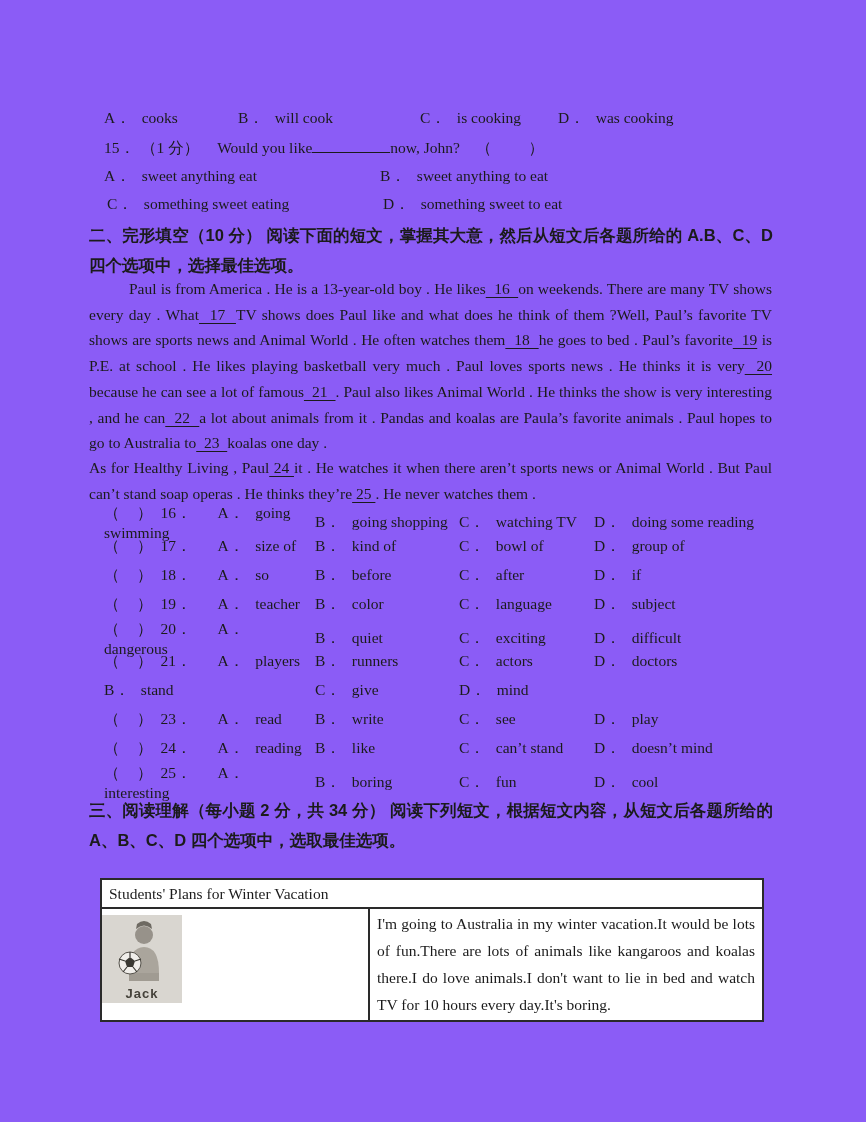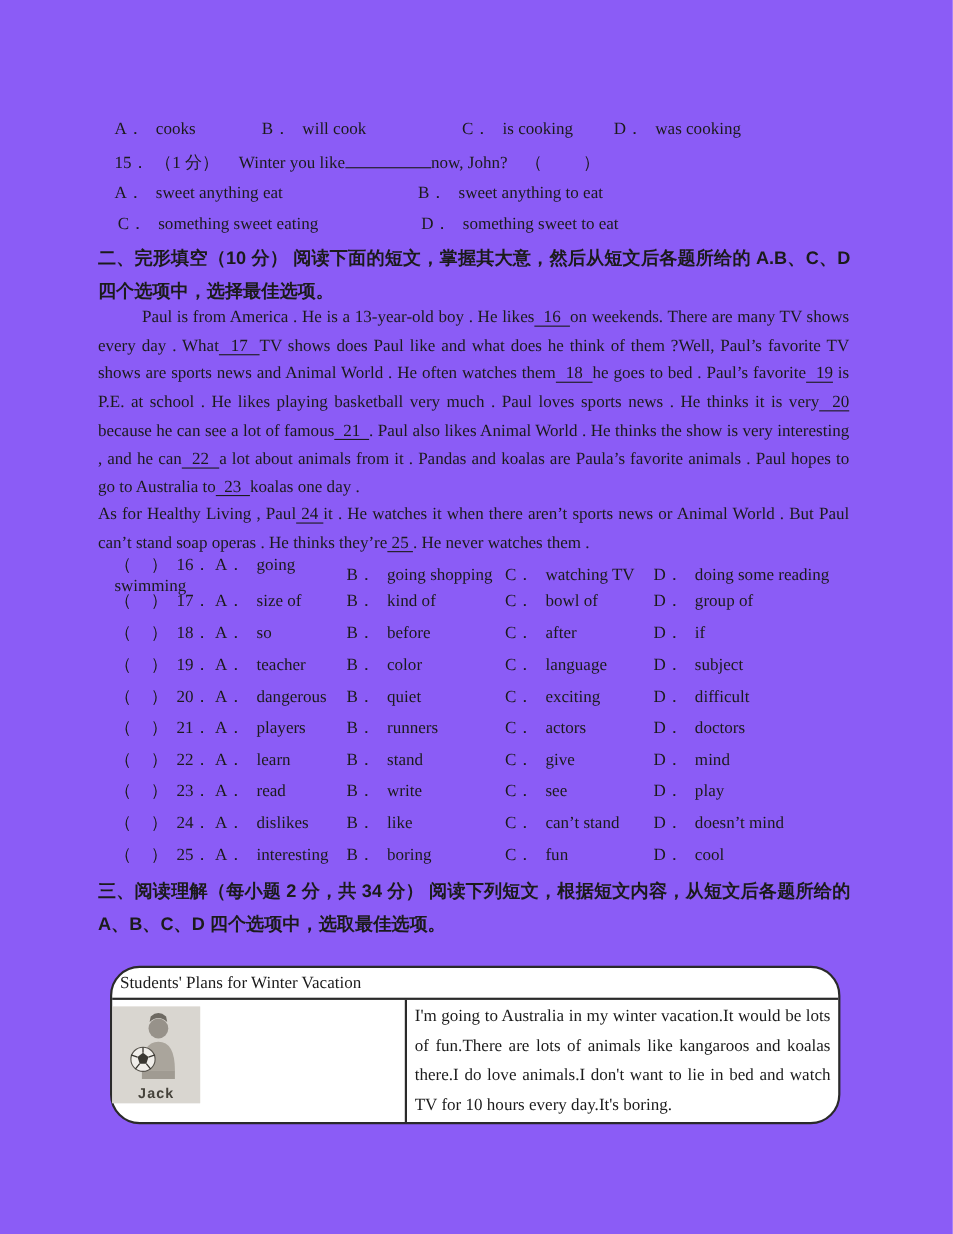--- a/index.html
+++ b/index.html
@@ -26,21 +26,21 @@
   .stem-text{margin-left:18px;}
   .passage{font-size:15.5px;line-height:25.7px;text-align:justify;}
   .indent{text-indent:40px;}
   .it{margin-top:20px;}
   .blank{text-decoration:underline;text-underline-offset:3px;text-decoration-thickness:1.2px;}
   .cloze-row{
     display:grid;grid-template-columns:211px 144px 135px 1fr;
     height:28.9px;align-items:center;font-size:15.5px;
   }
   .paren{margin-right:7px;letter-spacing:1px;}
-  .qnum{margin-right:4px;}
+  .qnum{margin-right:26px;}
   .rtable{
     border:2px solid #2a2a2a;width:664px;box-sizing:border-box;background:#fff;
   }
   .rtable-header{
     border-bottom:2px solid #2a2a2a;height:27px;line-height:27px;
     padding-left:7px;font-size:15.5px;
   }
   .rtable-body{display:grid;grid-template-columns:268px 1fr;min-height:104px;}
   .cell-photo{
     border-right:2px solid #2a2a2a;display:flex;align-items:flex-start;justify-content:flex-start;
@@ -65,21 +65,21 @@
 <div class="page">
 
   <div class="abs en grid-row prev-opts" style="top:108px;left:104px;width:668px;">
     <span><span class="opt-key">A．</span><span>cooks</span></span>
     <span><span class="opt-key">B．</span><span>will cook</span></span>
     <span><span class="opt-key">C．</span><span>is cooking</span></span>
     <span><span class="opt-key">D．</span><span>was cooking</span></span>
   </div>
 
   <div class="abs en" style="top:136px;left:104px;width:668px;">
-    <span>15．</span><span class="score">（1 分）</span><span class="stem-text">Winter you like</span><span class="fill-line"></span><span>now, John?</span><span class="ans-paren">（　　）</span>
+    <span>15．</span><span class="score">（1 分）</span><span class="stem-text">Would you like</span><span class="fill-line"></span><span>now, John?</span><span class="ans-paren">（　　）</span>
   </div>
 
   <div class="abs en grid-row q15-opts2" style="top:194px;left:107px;width:665px;">
     <span><span class="opt-key">C．</span><span>something sweet eating</span></span>
     <span><span class="opt-key">D．</span><span>something sweet to eat</span></span>
   </div>
   <div class="abs en grid-row q15-opts1" style="top:166px;left:104px;width:668px;">
     <span><span class="opt-key">A．</span><span>sweet anything eat</span></span>
     <span><span class="opt-key">B．</span><span>sweet anything to eat</span></span>
   </div>
@@ -120,48 +120,47 @@
       <span><span class="opt-key">C．</span><span>exciting</span></span>
       <span><span class="opt-key">D．</span><span>difficult</span></span>
     </div>
     <div class="cloze-row">
       <span><span class="paren">（　）</span><span class="qnum">21．</span><span class="opt-key">A．</span><span>players</span></span>
       <span><span class="opt-key">B．</span><span>runners</span></span>
       <span><span class="opt-key">C．</span><span>actors</span></span>
       <span><span class="opt-key">D．</span><span>doctors</span></span>
     </div>
     <div class="cloze-row">
-      <span><span class="paren">（　）</span><span class="qnum">22．</span><span class="opt-key">A．</span><span>learn</span></span>
       <span><span class="opt-key">B．</span><span>stand</span></span>
       <span><span class="opt-key">C．</span><span>give</span></span>
       <span><span class="opt-key">D．</span><span>mind</span></span>
     </div>
     <div class="cloze-row">
       <span><span class="paren">（　）</span><span class="qnum">23．</span><span class="opt-key">A．</span><span>read</span></span>
       <span><span class="opt-key">B．</span><span>write</span></span>
       <span><span class="opt-key">C．</span><span>see</span></span>
       <span><span class="opt-key">D．</span><span>play</span></span>
     </div>
     <div class="cloze-row">
-      <span><span class="paren">（　）</span><span class="qnum">24．</span><span class="opt-key">A．</span><span>dislikes</span></span>
+      <span><span class="paren">（　）</span><span class="qnum">24．</span><span class="opt-key">A．</span><span>reading</span></span>
       <span><span class="opt-key">B．</span><span>like</span></span>
       <span><span class="opt-key">C．</span><span>can’t stand</span></span>
       <span><span class="opt-key">D．</span><span>doesn’t mind</span></span>
     </div>
     <div class="cloze-row">
       <span><span class="paren">（　）</span><span class="qnum">25．</span><span class="opt-key">A．</span><span>interesting</span></span>
       <span><span class="opt-key">B．</span><span>boring</span></span>
       <span><span class="opt-key">C．</span><span>fun</span></span>
       <span><span class="opt-key">D．</span><span>cool</span></span>
     </div>
   </div>
 
   <div class="abs zh-bold" style="top:795px;left:89px;width:684px;">三、阅读理解（每小题 2 分，共 34 分）  阅读下列短文，根据短文内容，从短文后各题所给的 A、B、C、D 四个选项中，选取最佳选项。</div>
 
-  <div class="abs rtable" style="top:878px;left:100px;border-radius:27px;">
+  <div class="abs rtable" style="top:878px;left:100px;">
     <div class="rtable-header">Students' Plans for Winter Vacation</div>
     <div class="rtable-body">
       <div class="cell-photo">
         <div class="photo">
           <svg width="80" height="88" viewBox="0 0 80 88">
             <rect x="0" y="0" width="80" height="88" fill="#d9d6d0"></rect>
             <circle cx="42" cy="20" r="9" fill="#97928a"></circle>
             <path d="M34 14 q8 -7 16 0 l-1 -5 q-7 -6 -14 0 z" fill="#6e6a62"></path>
             <path d="M27 58 q0 -26 15 -26 q15 0 15 26 z" fill="#aaa59c"></path>
             <path d="M27 58 l0 8 30 0 0 -8 z" fill="#a09b92"></path>

